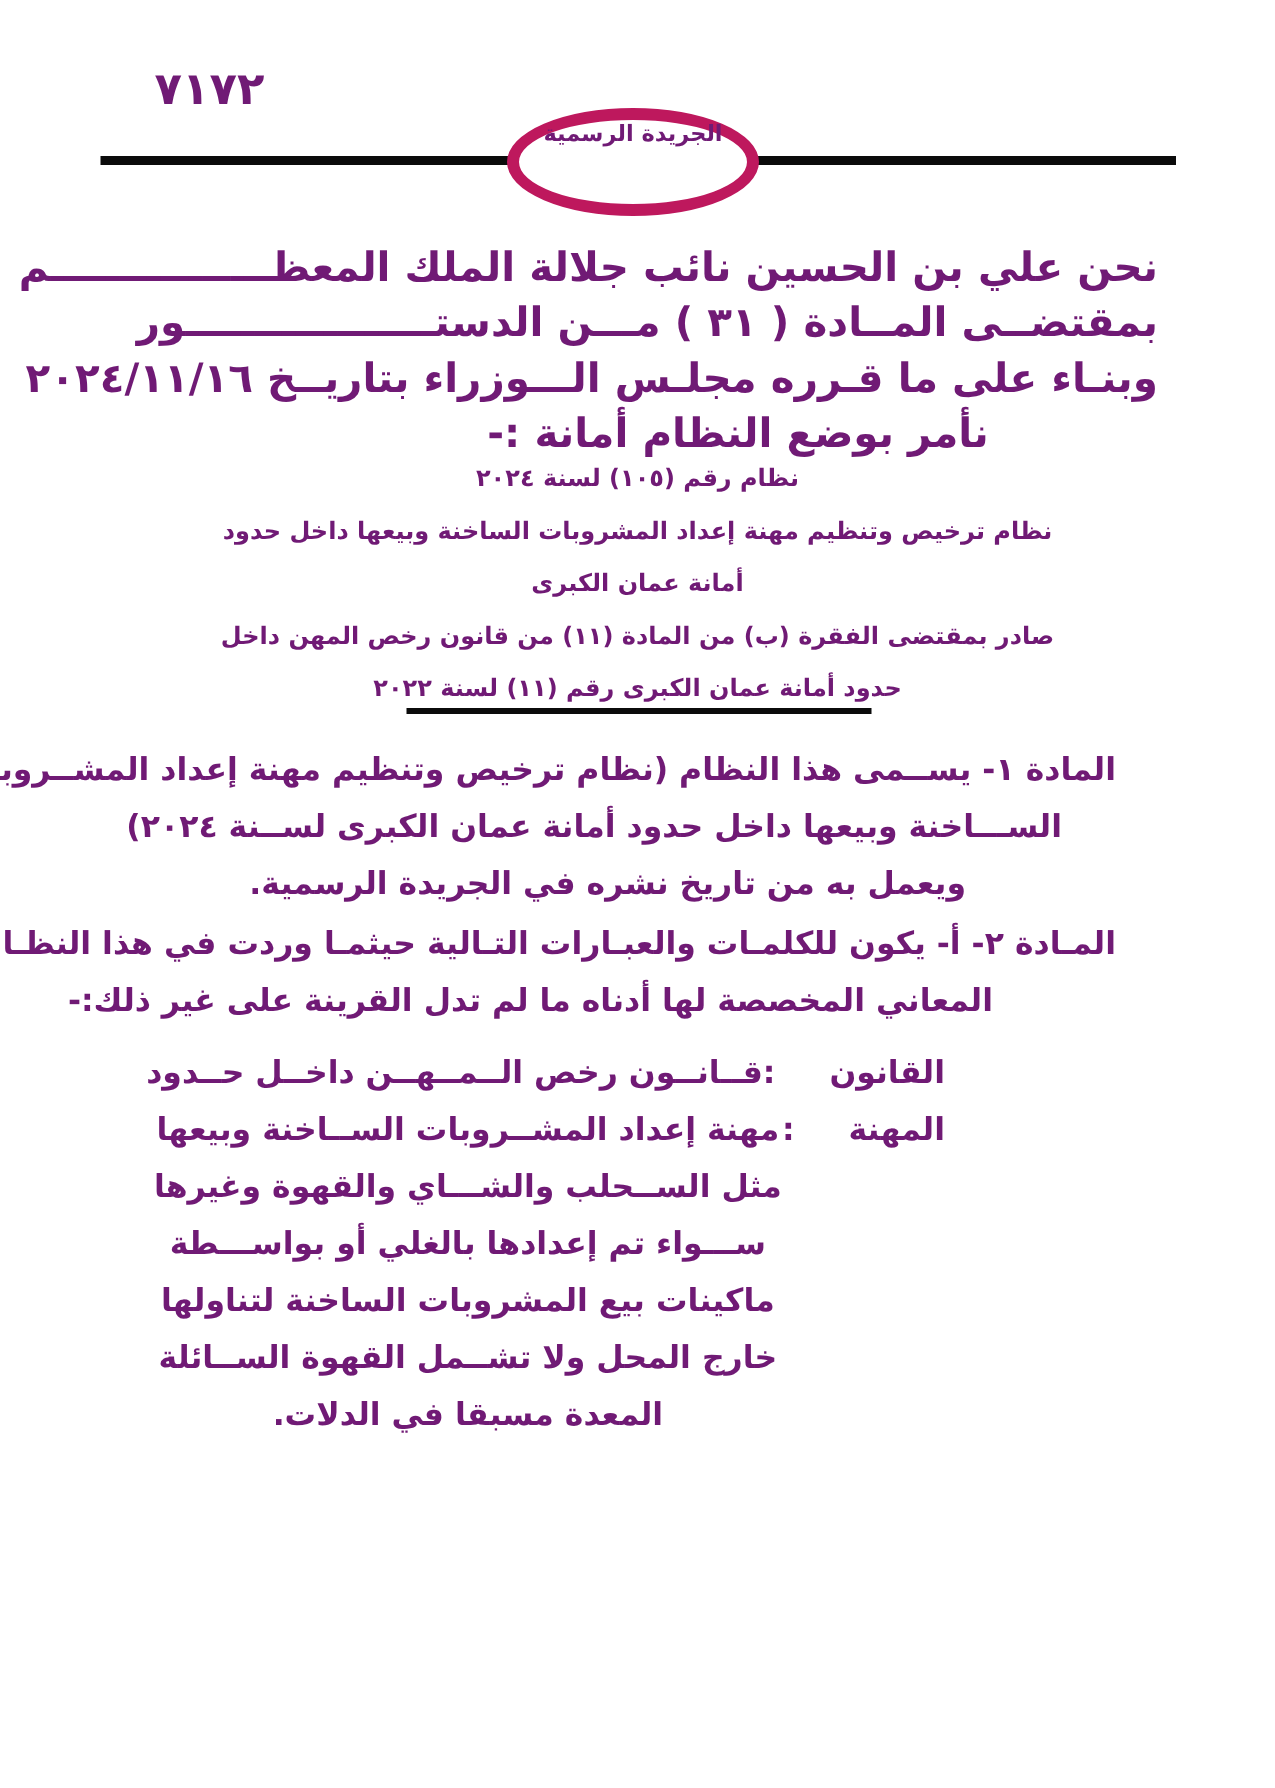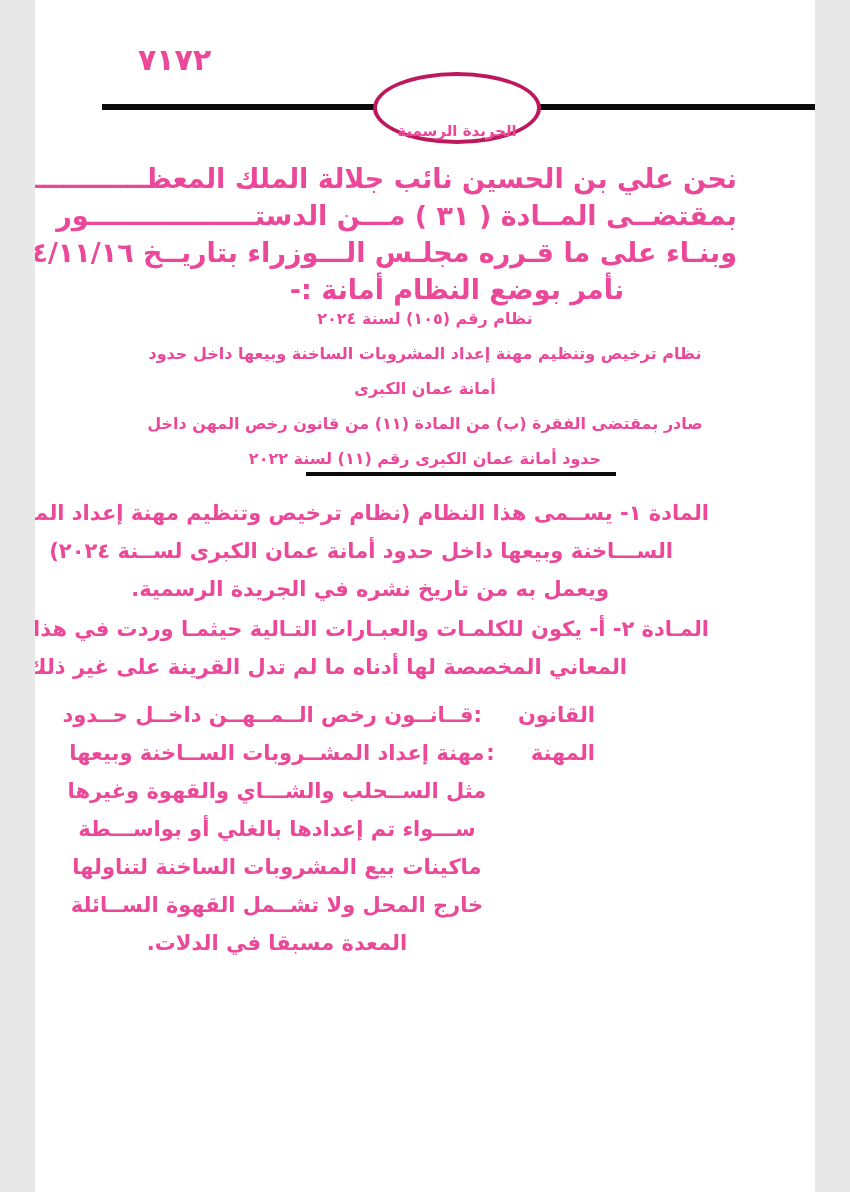--- a/index.html
+++ b/index.html
@@ -1,42 +1,42 @@
 <!DOCTYPE html>
 <html lang="ar" dir="rtl"><head>
 <meta charset="utf-8">
 <style>
   html,body { margin:0; padding:0; background:#e8e8e8; }
   .page {
     position:relative;
-    width:780px; height:1192px;
+    width:850px; height:1192px;
     margin:0 auto;
     background:#ffffff;
-    color:#ec4899;
+    color:#701a75;
     direction:rtl;
     font-family:"DejaVu Sans", sans-serif;
     font-weight:bold;
     overflow:hidden;
   }
   .page-number {
     position:absolute; top:42px; left:103px;
     font-size:30px; letter-spacing:3px;
     direction:ltr;
   }
   .header-rule {
     position:absolute; top:104px; left:67px;
     width:717px; height:6px; background:#0b0b0b;
   }
   .gazette-seal {
     position:absolute; top:72px; left:338px;
     width:168px; height:72px;
     background:#ffffff;
-    border:4px solid #be185d;
+    border:8px solid #be185d;
     border-radius:50%;
-    display:flex; align-items:flex-end; justify-content:center;
+    display:flex; align-items:flex-start; justify-content:center;
     box-sizing:border-box;
   }
   .gazette-seal span { font-size:15px; white-space:nowrap; }
 
   .line { white-space:nowrap; }
 
   .preamble {
     position:absolute; top:160px; right:78px; width:560px;
     font-size:27px; line-height:37px; text-align:center;
   }

